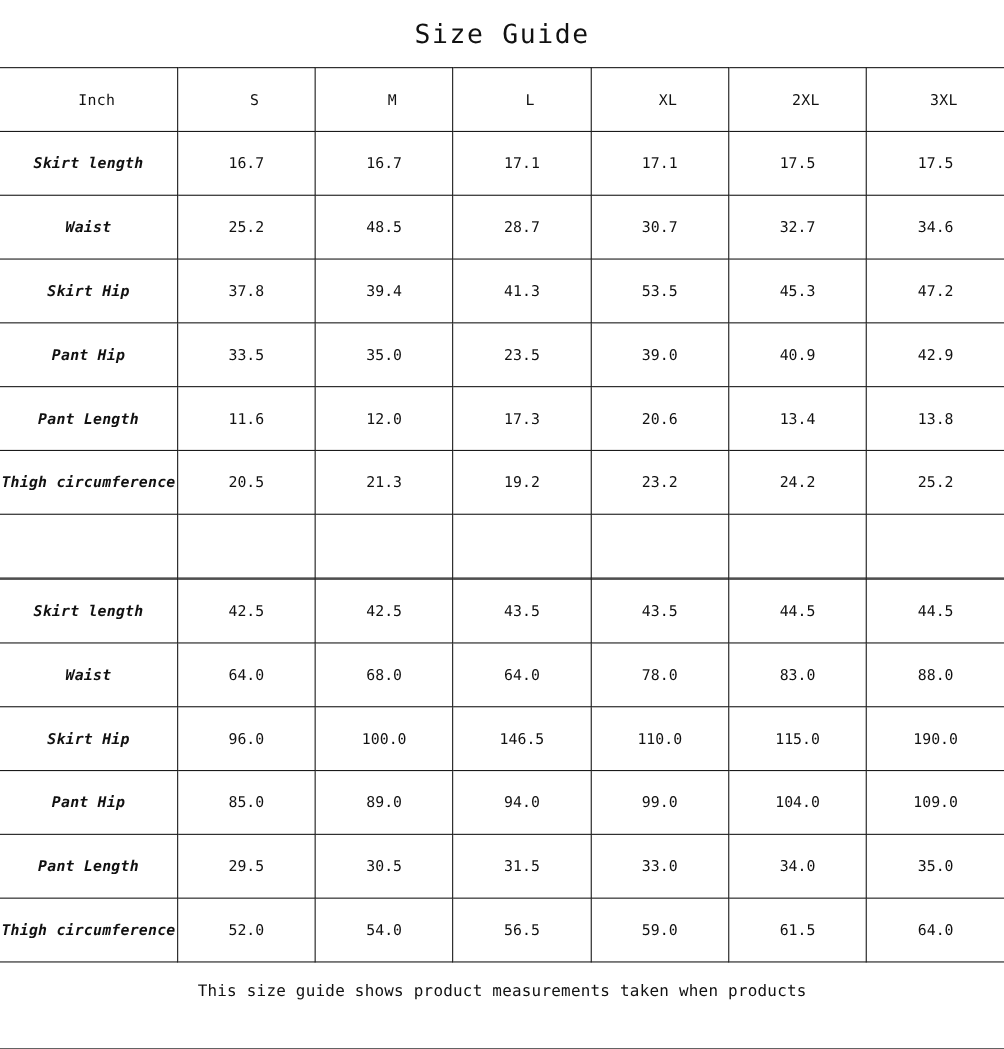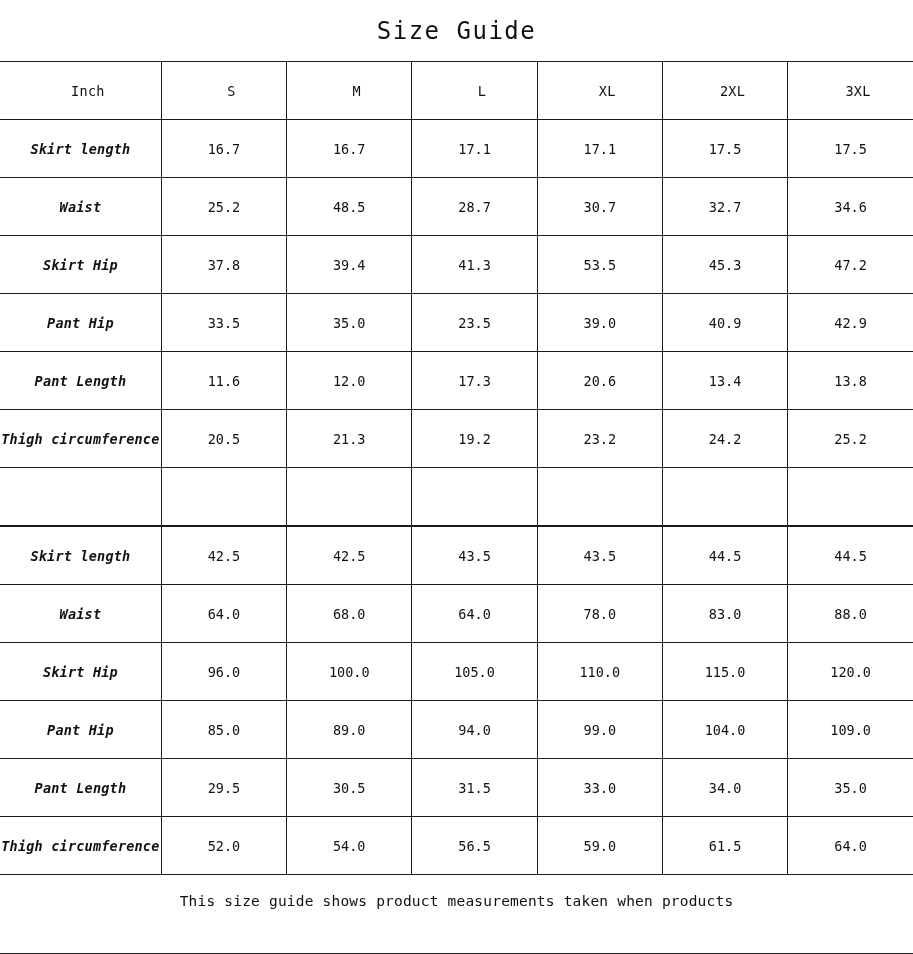--- a/index.html
+++ b/index.html
@@ -210,24 +210,24 @@
         <td class="val-cell">68.0</td>
         <td class="val-cell">64.0</td>
         <td class="val-cell">78.0</td>
         <td class="val-cell">83.0</td>
         <td class="val-cell">88.0</td>
       </tr>
       <tr>
         <td class="row-label">Skirt Hip</td>
         <td class="val-cell">96.0</td>
         <td class="val-cell">100.0</td>
-        <td class="val-cell">105.0</td>
+        <td class="val-cell">146.5</td>
         <td class="val-cell">110.0</td>
         <td class="val-cell">115.0</td>
-        <td class="val-cell">120.0</td>
+        <td class="val-cell">190.0</td>
       </tr>
       <tr>
         <td class="row-label">Pant Hip</td>
         <td class="val-cell">85.0</td>
         <td class="val-cell">89.0</td>
         <td class="val-cell">94.0</td>
         <td class="val-cell">99.0</td>
         <td class="val-cell">104.0</td>
         <td class="val-cell">109.0</td>
       </tr>

